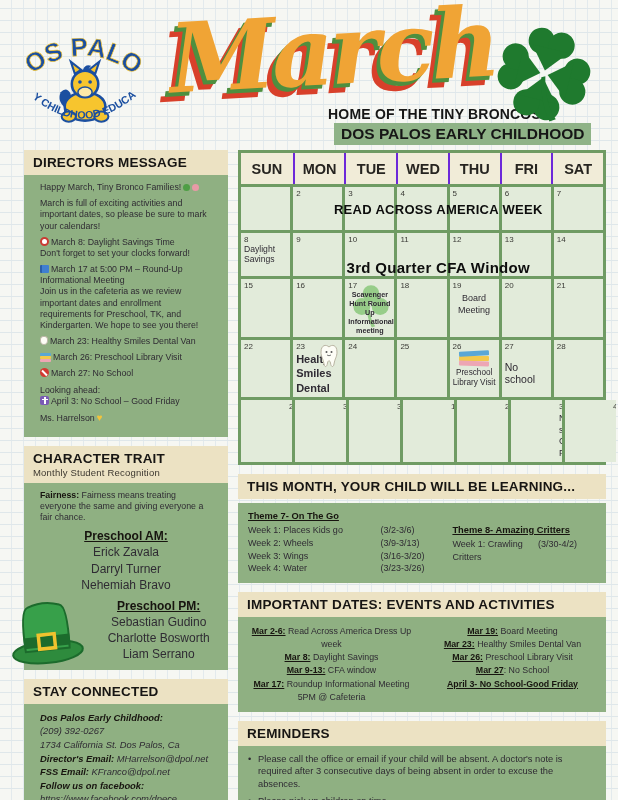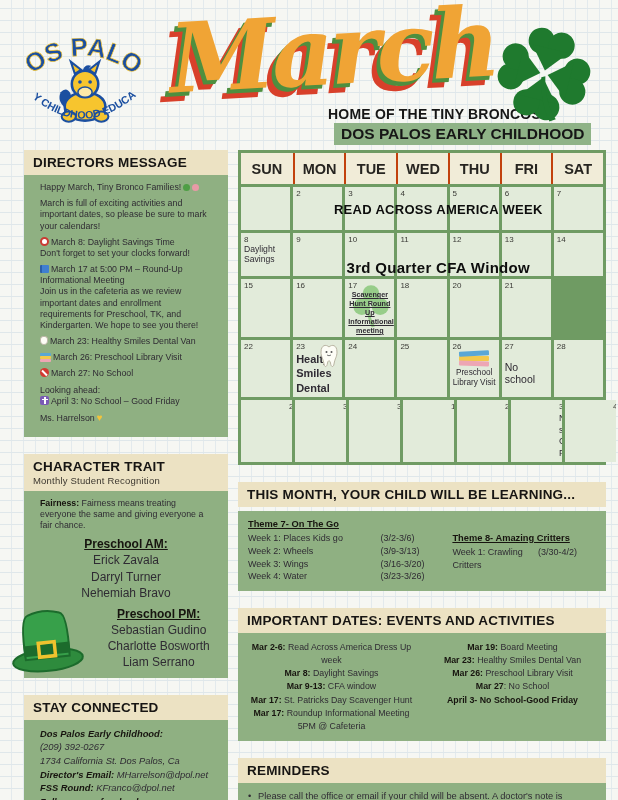--- a/index.html
+++ b/index.html
@@ -25,21 +25,21 @@
   .tagline { position:absolute; left:328px; top:106px; font-size:14px; font-weight:800; color:#161616; letter-spacing:.2px; }
   .school-banner { position:absolute; left:334px; top:123px; font-size:15.5px; font-weight:800; color:#161616; background:#8fb387; padding:2px 7px; }
   .clover-big { position:absolute; right:18px; top:18px; width:112px; height:112px; transform:rotate(14deg); }
   
   .cols { display:flex; padding:0 12px 0 24px; gap:10px; align-items:flex-start; }
   .left { width:204px; flex:none; }
   .right { width:368px; flex:none; }
   .hd { background:#ece2c3; color:#171513; font-weight:800; font-size:13.5px; padding:5px 9px; letter-spacing:.2px; }
   .hd .sub { display:block; font-weight:400; font-size:9.5px; margin-top:1px; color:#3c372f; }
   .panel { background:#8fb082; padding:7px 16px; font-size:8.8px; line-height:1.27; color:#2f2b33; }
-  .sect { margin-bottom:17px; }
+  .sect { margin-bottom:9px; }
   
   .dm p { margin-bottom:5px; }
   .dm .subline { display:block; }
   
   .ic { display:inline-block; vertical-align:-1px; margin-right:2px; }
   .dot { display:inline-block; width:7px; height:7px; border-radius:50%; margin-left:2px; vertical-align:-1px; }
   .dot.green { background:#4f9e45; }
   .dot.pink { background:#e89aa6; }
   .clock { width:9px; height:9px; border-radius:50%; background:#fff; border:2px solid #c93b33; }
   .bluebook { width:9px; height:8px; background:#3f7fd1; border-left:2px solid #2a5ea8; border-radius:1px; }
@@ -60,34 +60,34 @@
   .ct-group .glabel { font-weight:800; text-decoration:underline; color:#17140f; }
   .ct-group div { line-height:1.35; }
   .ct-pm { width:62%; margin-left:auto; }
   .hat { position:absolute; left:-16px; bottom:4px; width:76px; height:66px; transform:rotate(-6deg); }
   
   .sc-panel { font-style:italic; font-size:9.4px; line-height:1.45; }
   .sc-panel b { color:#17140f; }
   
   .cal { border:3px solid #6f9b63; background:#6f9b63; }
   .cal-head { display:grid; grid-template-columns:repeat(7,1fr); background:#f1ecd8; }
-  .cal-head span { text-align:center; font-size:14.5px; font-weight:600; color:#262420; padding:8px 0 7px; border-left:2px solid #c2410c; }
+  .cal-head span { text-align:center; font-size:14.5px; font-weight:600; color:#262420; padding:8px 0 7px; border-left:2px solid #6d28d9; }
   .cal-head span:first-child { border-left:none; }
   .week { display:grid; grid-template-columns:repeat(7,1fr); gap:3px; position:relative; margin-top:3px; }
   .cell { background:#e2ebda; padding:2px 3px; font-size:8px; color:#2f2b33; position:relative; overflow:hidden; }
   .w1 .cell,.w2 .cell { min-height:43px; }
   .w3 .cell { min-height:53px; }
   .w4 .cell { min-height:56px; }
   .w5 .cell { min-height:46px;padding-left:48px; }
   .dnum { display:block; font-size:8px; color:#3a3a36; }
   .wk-banner { position:absolute; left:13%; right:4%; top:15px; text-align:center; font-weight:800; color:#0d0d0d; font-size:13px; letter-spacing:.3px; }
   .w2 .wk-banner { font-size:15px; top:26px; }
   .evt { display:block; }
   .c8 .evt { font-size:8.6px; }
-  .c17 .evt { font-weight:800; font-size:7.2px; text-align:center; line-height:1.25; position:relative; z-index:1;text-decoration:underline; }
+  .c17 .evt { font-weight:800; font-size:7.2px; text-align:center; line-height:1.25; position:relative; z-index:1; }
   .c17 .sham { position:absolute; left:4px; top:2px; width:44px; height:48px; opacity:.75; }
   .c19 .evt { font-size:9px; text-align:center; margin-top:3px; line-height:1.3; }
   .c23 .evt { font-weight:800; font-size:11px; line-height:1.3; margin-top:1px; }
   .c23 .tooth { position:absolute; right:1px; top:2px; width:24px; height:27px; }
   .c26 { text-align:center; }
   .c26 .dnum { text-align:left; }
   .c26 .books { display:inline-block; width:30px; margin-top:0px; }
   .c26 .books i { display:block; height:5px; border-radius:1px; }
   .c26 .books .b1{background:#5aa7d6; transform:rotate(-3deg);} .c26 .books .b2{background:#f3c94c;} .c26 .books .b3{background:#eda6b4; transform:rotate(2deg);}
   .c26 .evt { font-size:8.2px; line-height:1.25; }
@@ -95,21 +95,21 @@
   .c3g .evt { font-size:9px; text-align:center; margin-top:2px; line-height:1.3; }
   
   .learn { display:flex; gap:14px; padding:8px 10px; }
   .lcol1 { width:57%; } .lcol2 { width:43%; padding-top:14px; }
   .ltitle { font-weight:800; font-size:9.3px; text-decoration:underline; color:#17140f; margin-bottom:2px; }
   .lrow { display:flex; justify-content:space-between; font-size:9px; line-height:1.4; }
   .lrow .dates { flex:none; width:58px; text-align:left; }
   
   .idates { display:flex; gap:10px; padding:8px 8px; }
   .idcol { width:50%; text-align:center; font-size:8.8px; line-height:1.5; }
-  .idcol b { color:#17140f; }
+  .idcol b { color:#17140f;text-decoration:underline; }
   
   .rem ul { list-style:none; padding:7px 10px; }
   .rem li { font-size:9.3px; line-height:1.35; margin-bottom:4px; padding-left:10px; position:relative; }
   .rem li:before { content:"•"; position:absolute; left:0; top:0; color:#2f2b33; }
 </style>
 </head>
 <body>
 
 <div class="hero">
   <svg class="logo" viewBox="0 0 120 120">
@@ -213,21 +213,21 @@
       </div>
     </div>
 
     <div class="sect">
       <div class="hd">STAY CONNECTED</div>
       <div class="panel sc-panel">
         <div><b>Dos Palos Early Childhood:</b><span></span></div>
         <div><b></b><span>(209) 392-0267</span></div>
         <div><b></b><span>1734 California St. Dos Palos, Ca</span></div>
         <div><b>Director's Email:</b><span> MHarrelson@dpol.net</span></div>
-        <div><b>FSS Round:</b><span> KFranco@dpol.net</span></div>
+        <div><b>FSS Email:</b><span> KFranco@dpol.net</span></div>
         <div><b>Follow us on facebook:</b></div>
         <div><span>https://www.facebook.com/dpece</span></div>
         <div></div>
 
       </div>
     </div>
   </div>
 
   <div class="right">
 
@@ -307,20 +307,24 @@
                 <circle cx="-13" cy="2" r="12"></circle>
                 <circle cx="13" cy="2" r="12"></circle>
                 <path d="M-2 8 Q0 22 6 30 L1 32 Q-4 22 -6 10 Z"></path>
               </g>
             </svg>
           <span class="dnum">17</span>
             <span class="evt">Scavenger Hunt Round Up Informational meeting</span>
         </div>
         <div class="cell">
             <span class="dnum">18</span>
+          </div>
+        <div class="cell c19">
+            <span class="dnum">19</span>
+            <span class="evt">Board Meeting</span>
           </div>
         <div class="cell">
             <span class="dnum">20</span>
           </div>
         <div class="cell">
             <span class="dnum">21</span>
           </div>
       </div>
 
       <div class="week w4">
@@ -415,21 +419,20 @@
       </div>
     </div>
 
     <div class="sect">
       <div class="hd">IMPORTANT DATES: EVENTS AND ACTIVITIES</div>
       <div class="panel idates">
         <div class="idcol">
           <div><b>Mar 2-6:</b><span> Read Across America Dress Up week</span></div>
           <div><b>Mar 8:</b><span> Daylight Savings</span></div>
           <div><b>Mar 9-13:</b><span> CFA window</span></div>
-          <div><b>Mar 17:</b><span> St. Patricks Day Scavenger Hunt</span></div>
           <div><b>Mar 17:</b><span> Roundup Informational Meeting 5PM @ Cafeteria</span></div>
         </div>
         <div class="idcol">
           <div><b>Mar 19:</b><span> Board Meeting</span></div>
           <div><b>Mar 23:</b><span> Healthy Smiles Dental Van</span></div>
           <div><b>Mar 26:</b><span> Preschool Library Visit</span></div>
           <div><b>Mar 27</b><span>: No School</span></div>
           <div><b>April 3- No School-Good Friday</b><span></span></div>
         </div>
       </div>

